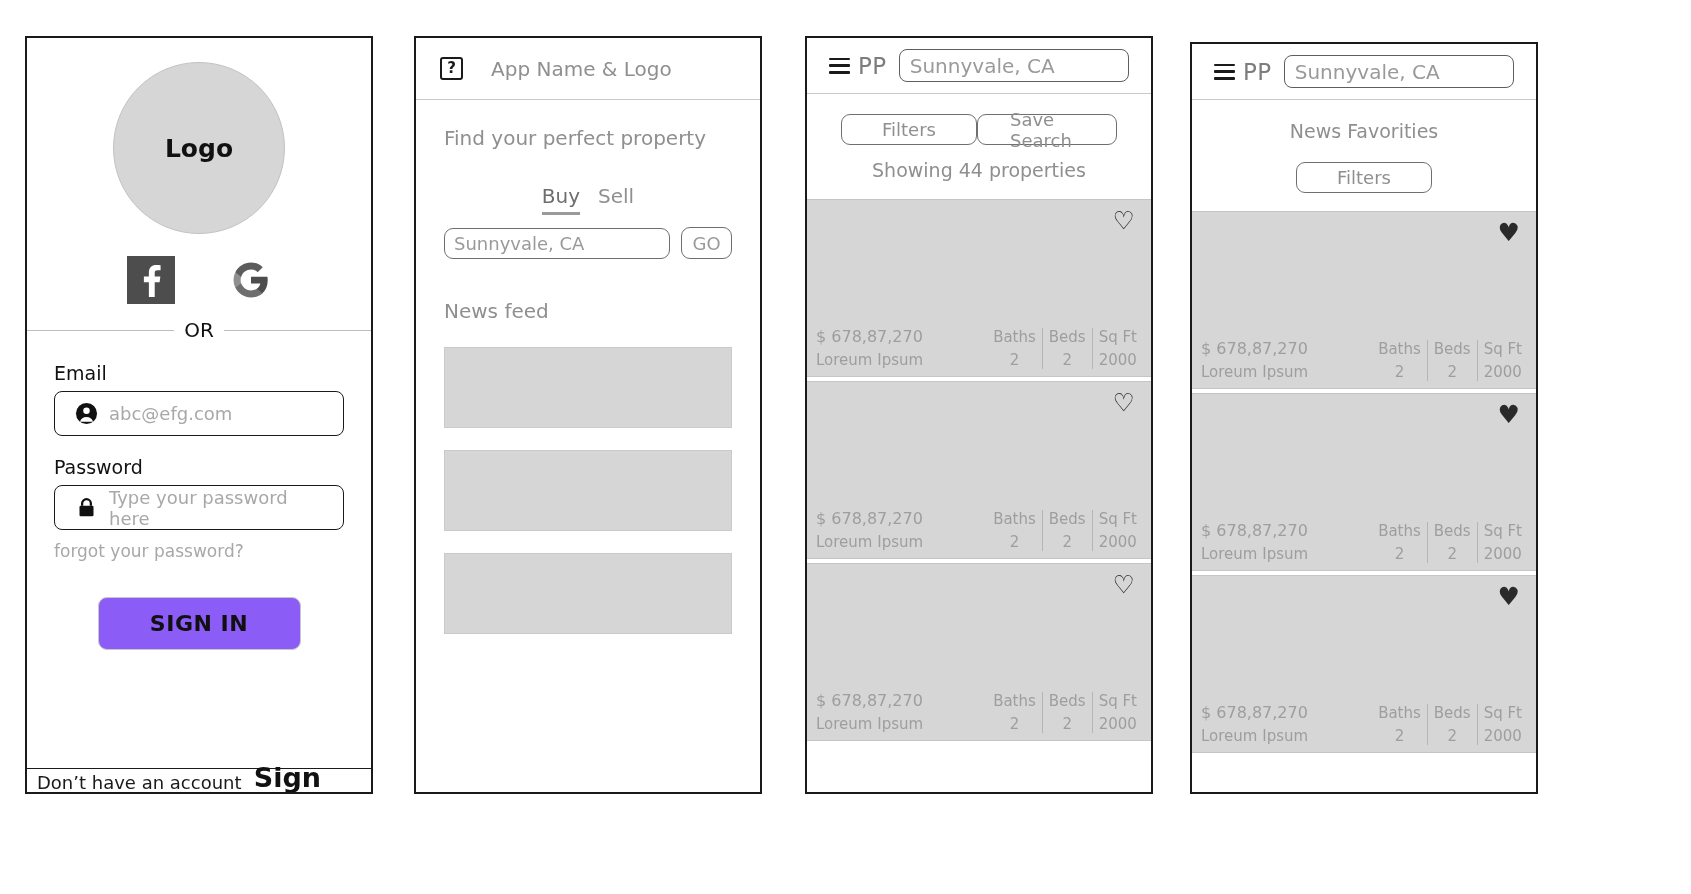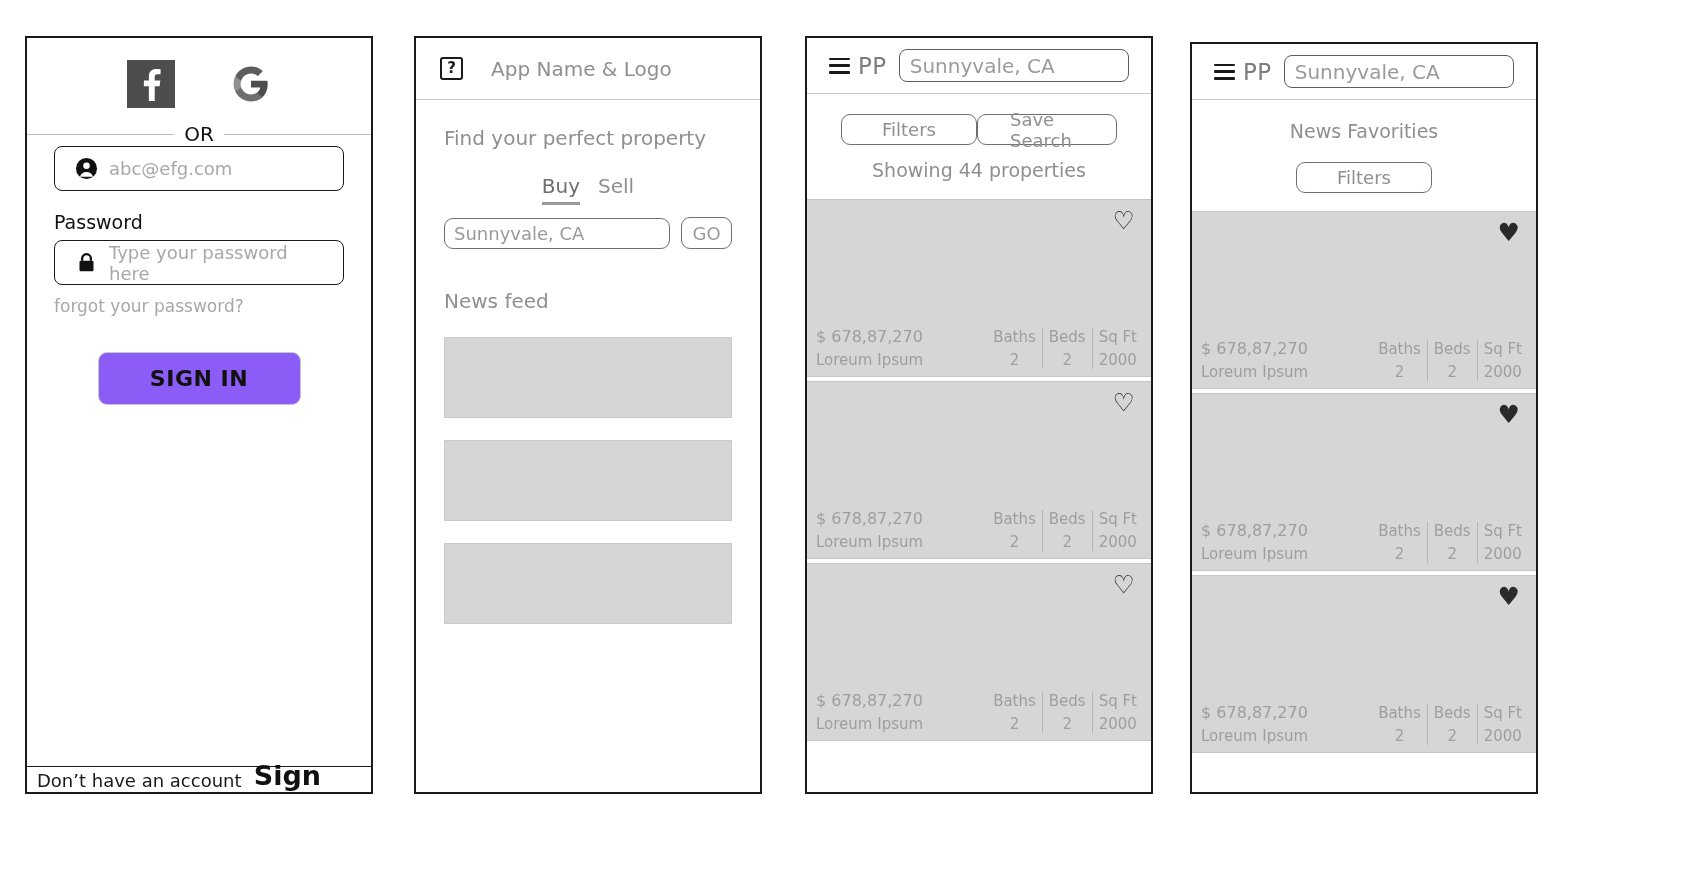--- a/index.html
+++ b/index.html
@@ -97,21 +97,21 @@
     display: flex; align-items: center; justify-content: center;
     font-size: 15px; font-weight: bold; color: #1a1a1a; line-height: 1;
   }
   .s2-header .title { font-size: 20px; color: #8f8f8f; }
 
   .s2-body { padding: 0 28px; }
   .s2-tagline { font-size: 20px; color: #8f8f8f; margin-top: 26px; }
 
   .buysell {
     display: flex; justify-content: center; gap: 18px;
-    margin-top: 24px;
+    margin-top: 34px;
   }
   .buysell span { font-size: 20px; color: #8f8f8f; padding-bottom: 4px; }
   .buysell .active { border-bottom: 3px solid #9a9a9a; color: #6e6e6e; }
 
   .search-row { display: flex; align-items: center; gap: 11px; margin-top: 12px; }
   .search-input {
     flex: 1; height: 31px; border: 1.3px solid #6f6f6f; border-radius: 9px;
     display: flex; align-items: center; padding: 0 9px;
     font-size: 18px; color: #9a9a9a; background: #fff;
   }
@@ -193,20 +193,23 @@
   .stat .val { font-size: 15px; color: #9e9e9e; margin-top: 5px; }
 </style>
 </head>
 <body>
 
 <div class="canvas">
 
   <div class="phone" id="screen1">
     <div class="s1-inner">
 
+      <div class="logo-circle">
+        <span>Logo</span>
+      </div>
 
       <div class="social-row">
         <div class="fb-icon">
           <svg viewBox="0 0 24 32" xmlns="http://www.w3.org/2000/svg">
             <path fill="#ffffff" d="M15.5 32V18.2h4.6l0.7-5.4h-5.3V9.4c0-1.6 0.4-2.6 2.7-2.6h2.8V2c-0.5-0.1-2.2-0.2-4.1-0.2-4.1 0-6.9 2.5-6.9 7v3.9H5.3v5.4h4.7V32h5.5z"></path>
           </svg>
         </div>
         <div class="g-icon">
           <svg viewBox="0 0 48 48" width="38" height="38" xmlns="http://www.w3.org/2000/svg">
             <path fill="#4d4d4d" d="M45.1 24.5c0-1.6-.1-3.1-.4-4.5H24v8.5h11.8c-.5 2.7-2.1 5-4.4 6.6v5.5h7.1c4.2-3.8 6.6-9.5 6.6-16.1z"></path>
@@ -216,20 +219,21 @@
           </svg>
         </div>
       </div>
 
       <div class="or-divider">
         <span class="line"></span>
         <span class="or-text">OR</span>
         <span class="line"></span>
       </div>
 
+      <div class="field-label">Email</div>
       <div class="input-box">
         <span class="lead-icon">
           <svg viewBox="0 0 24 24" width="23" height="23" xmlns="http://www.w3.org/2000/svg">
             <circle cx="12" cy="12" r="11" fill="#111"></circle>
             <circle cx="12" cy="9.2" r="3.4" fill="#fff"></circle>
             <path d="M5.2 20.5a7.2 7.2 0 0 1 13.6 0z" fill="#fff"></path>
           </svg>
         </span>
         <span class="ph">abc@efg.com</span>
       </div>

